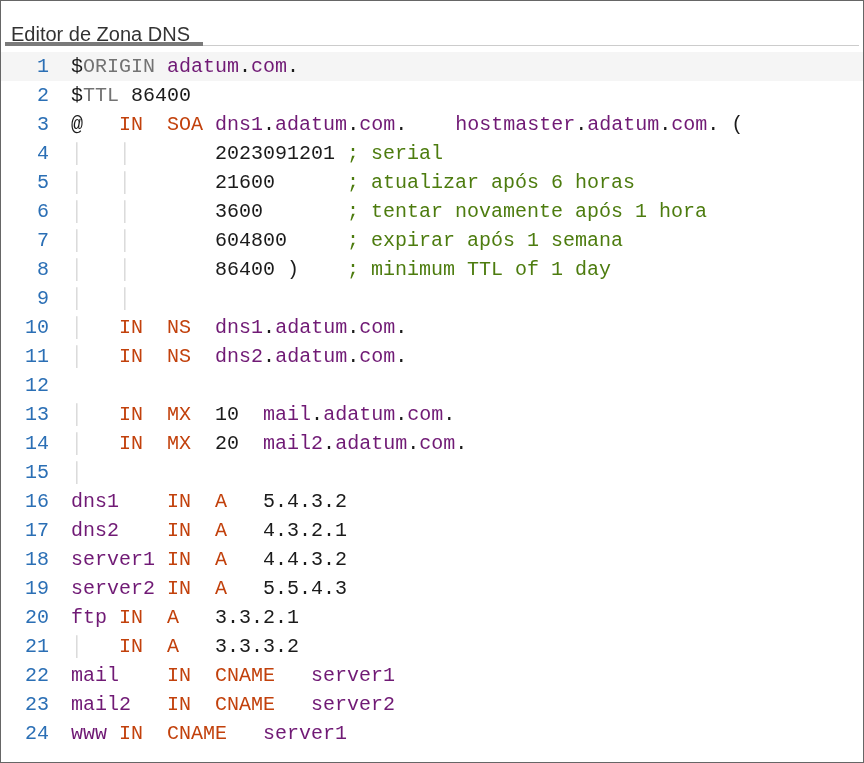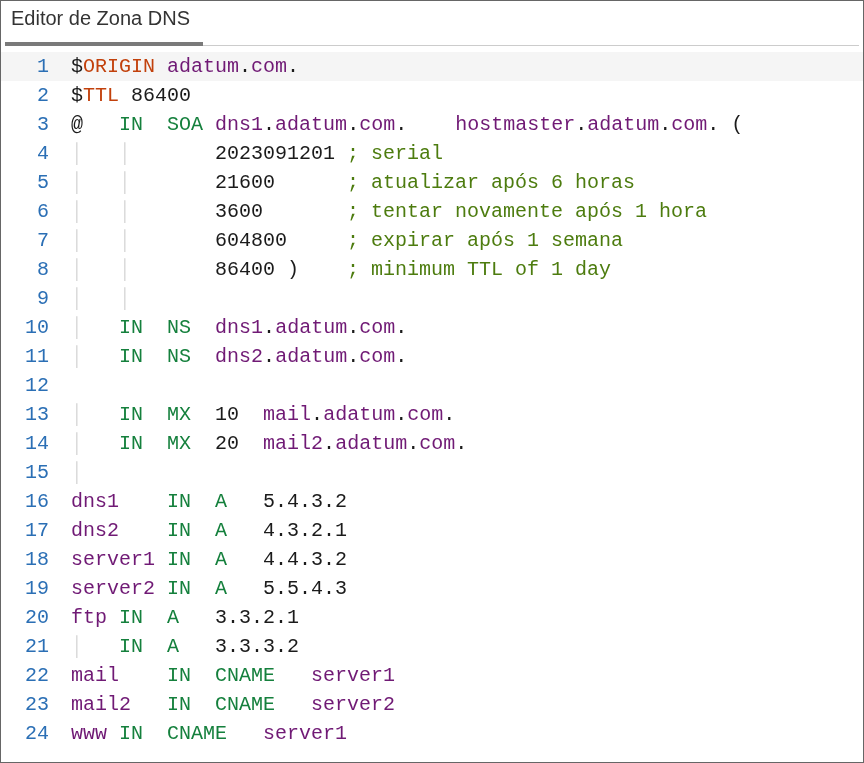--- a/index.html
+++ b/index.html
@@ -5,21 +5,21 @@
   html,body{margin:0;padding:0;background:#fff}
   body{
     width:864px;height:763px;
     border:1px solid #666;
     box-sizing:border-box;
     font-family:"Segoe UI","Helvetica Neue",Arial,sans-serif;
     overflow:hidden;
   }
   .title-bar{
     height:36px;
-    padding:6px 10px 0 10px;
+    padding:22px 10px 0 10px;
     font-size:20px;
     color:#333;
     box-sizing:border-box;
   }
   .tab-strip{
     height:8px;
     border-bottom:1px solid #ccc;
     position:relative;
     margin:0 4px;
   }
@@ -41,22 +41,22 @@
     width:70px;
     text-align:right;
     padding-right:22px;
     box-sizing:border-box;
     color:#2b6fb5;
     user-select:none;
   }
   .code{flex:1;color:#1b1b1b}
   .current-line{background:#f5f5f5}
   
-  .kw{color:#15803d}          
-  .dir{color:#c2410c}
+  .kw{color:#c2410c}          
+  .dir{color:#737373}
   .host{color:#701a75}
   .cmt{color:#4d7c0f}
   .blk{color:#1b1b1b}
   
   .ig{color:#d9d9d9}
 </style>
 </head>
 <body>
 
 <div class="title-bar">Editor de Zona DNS</div>

